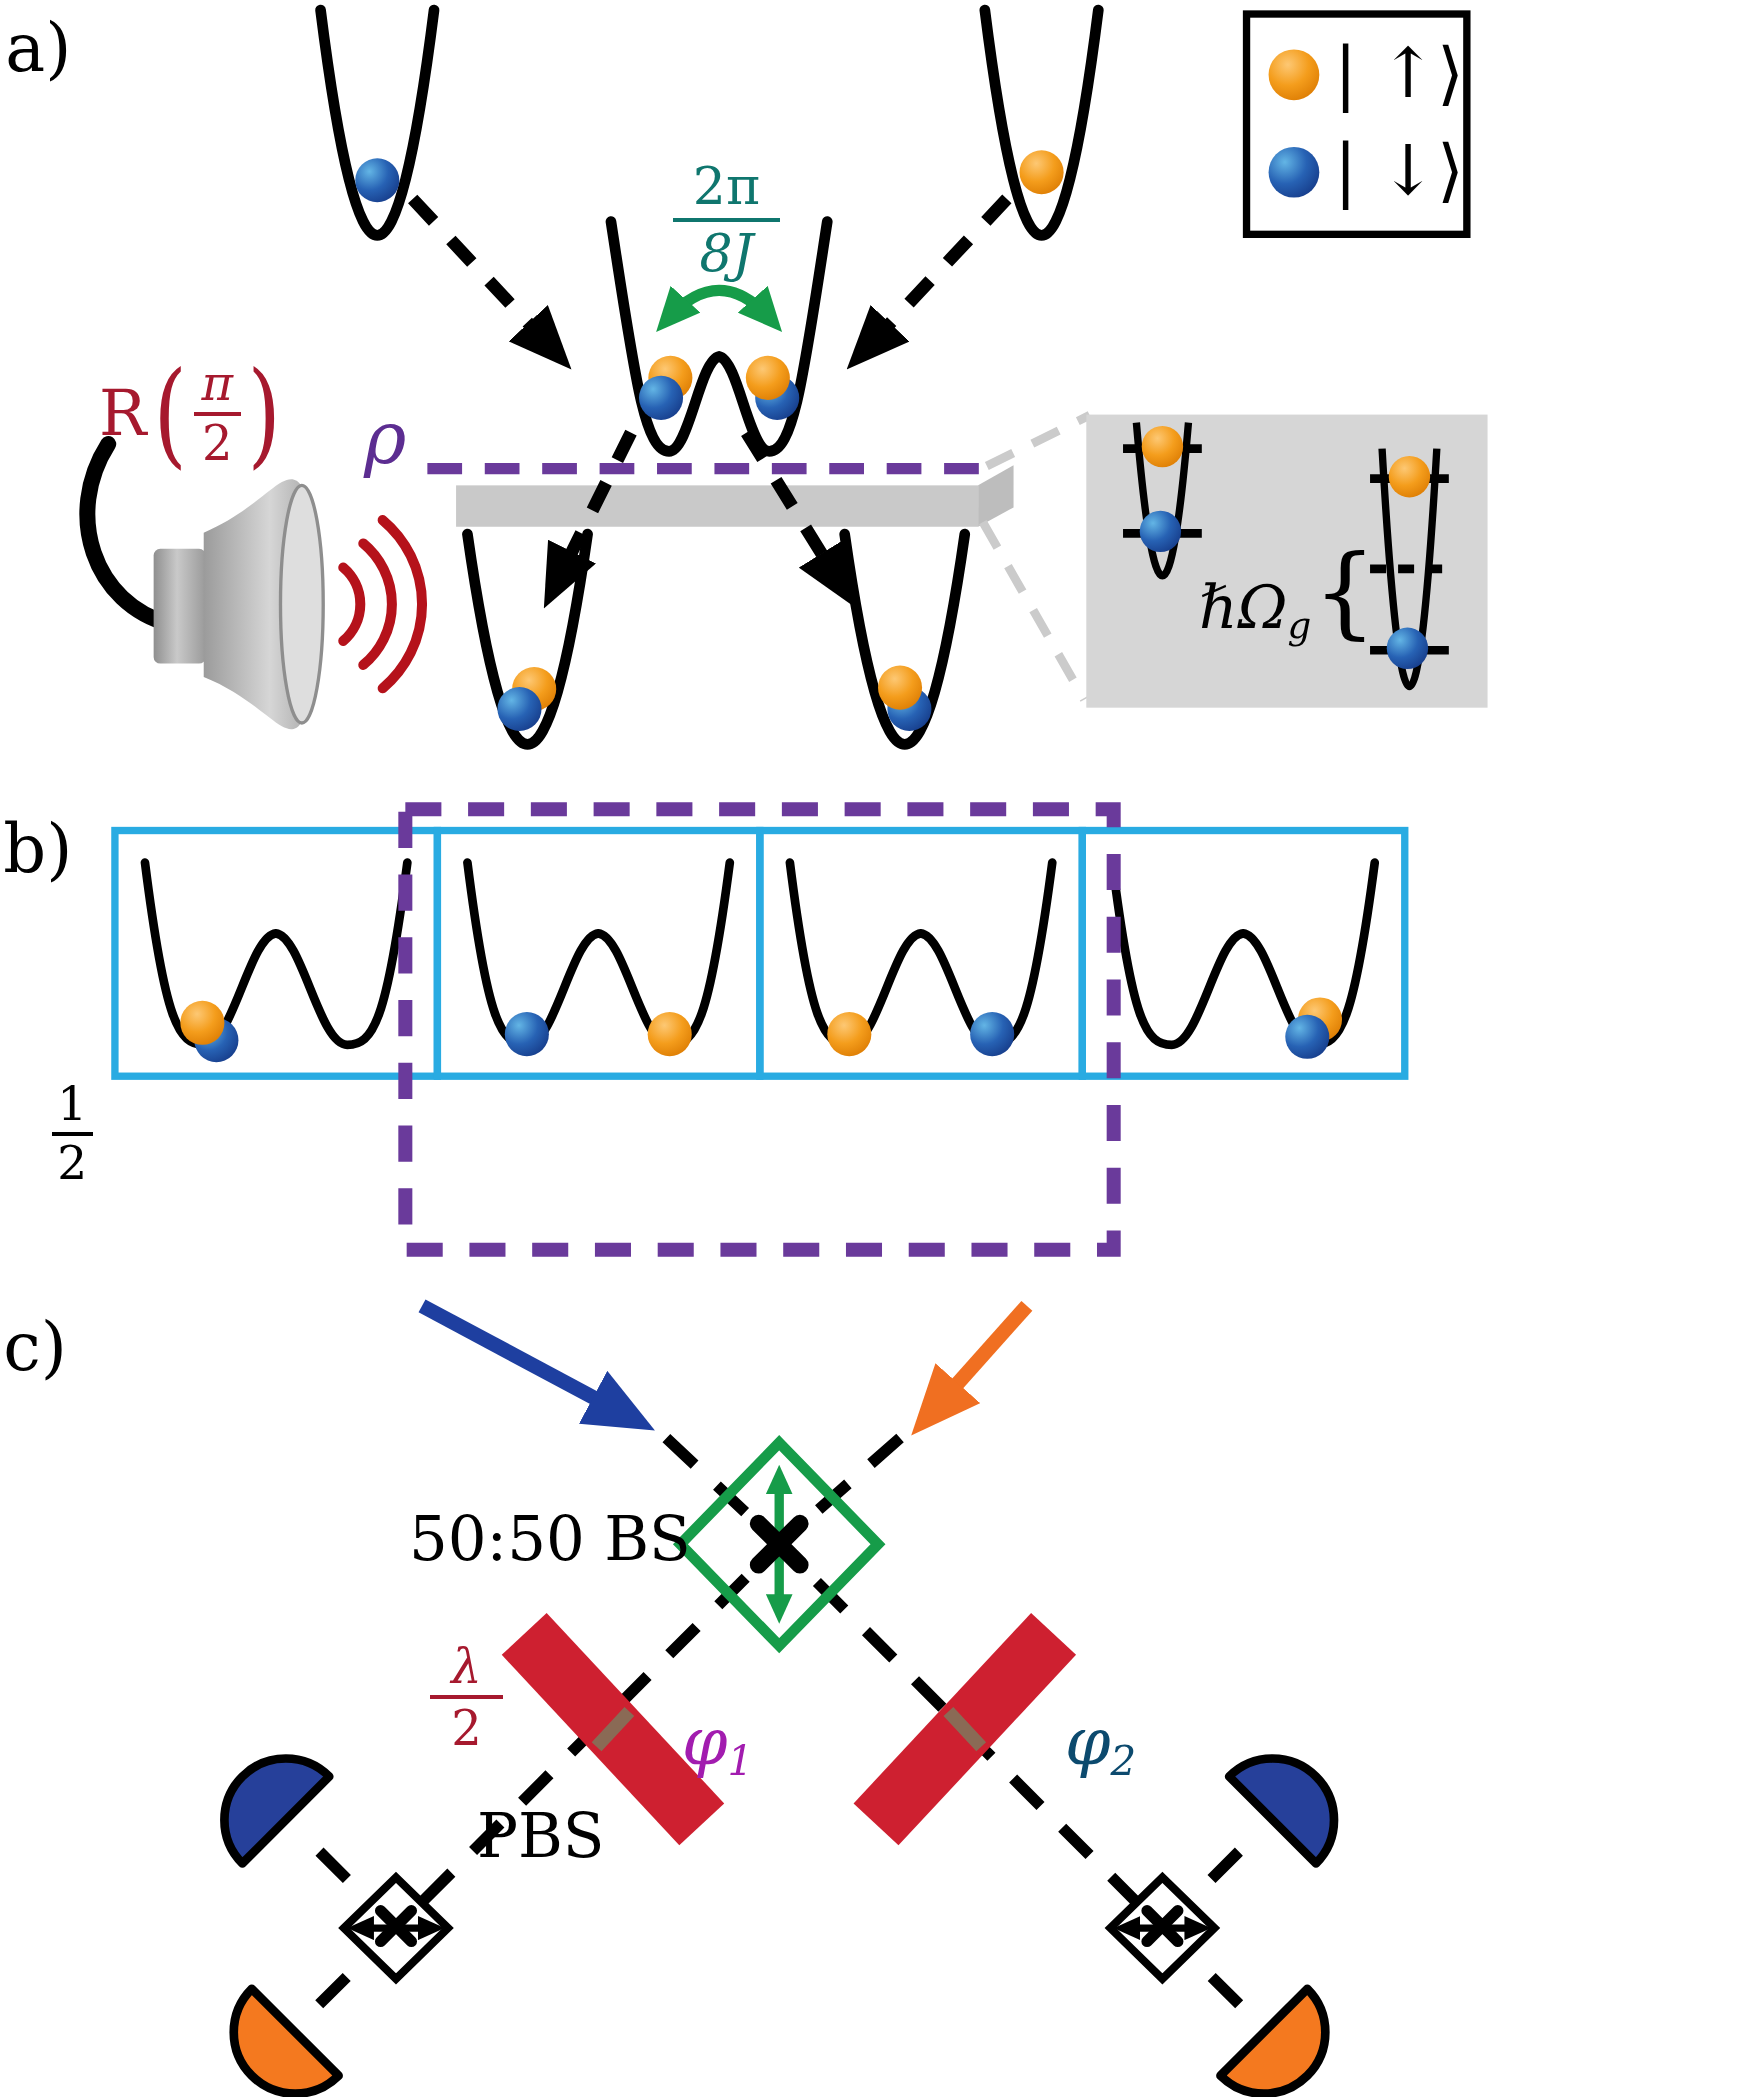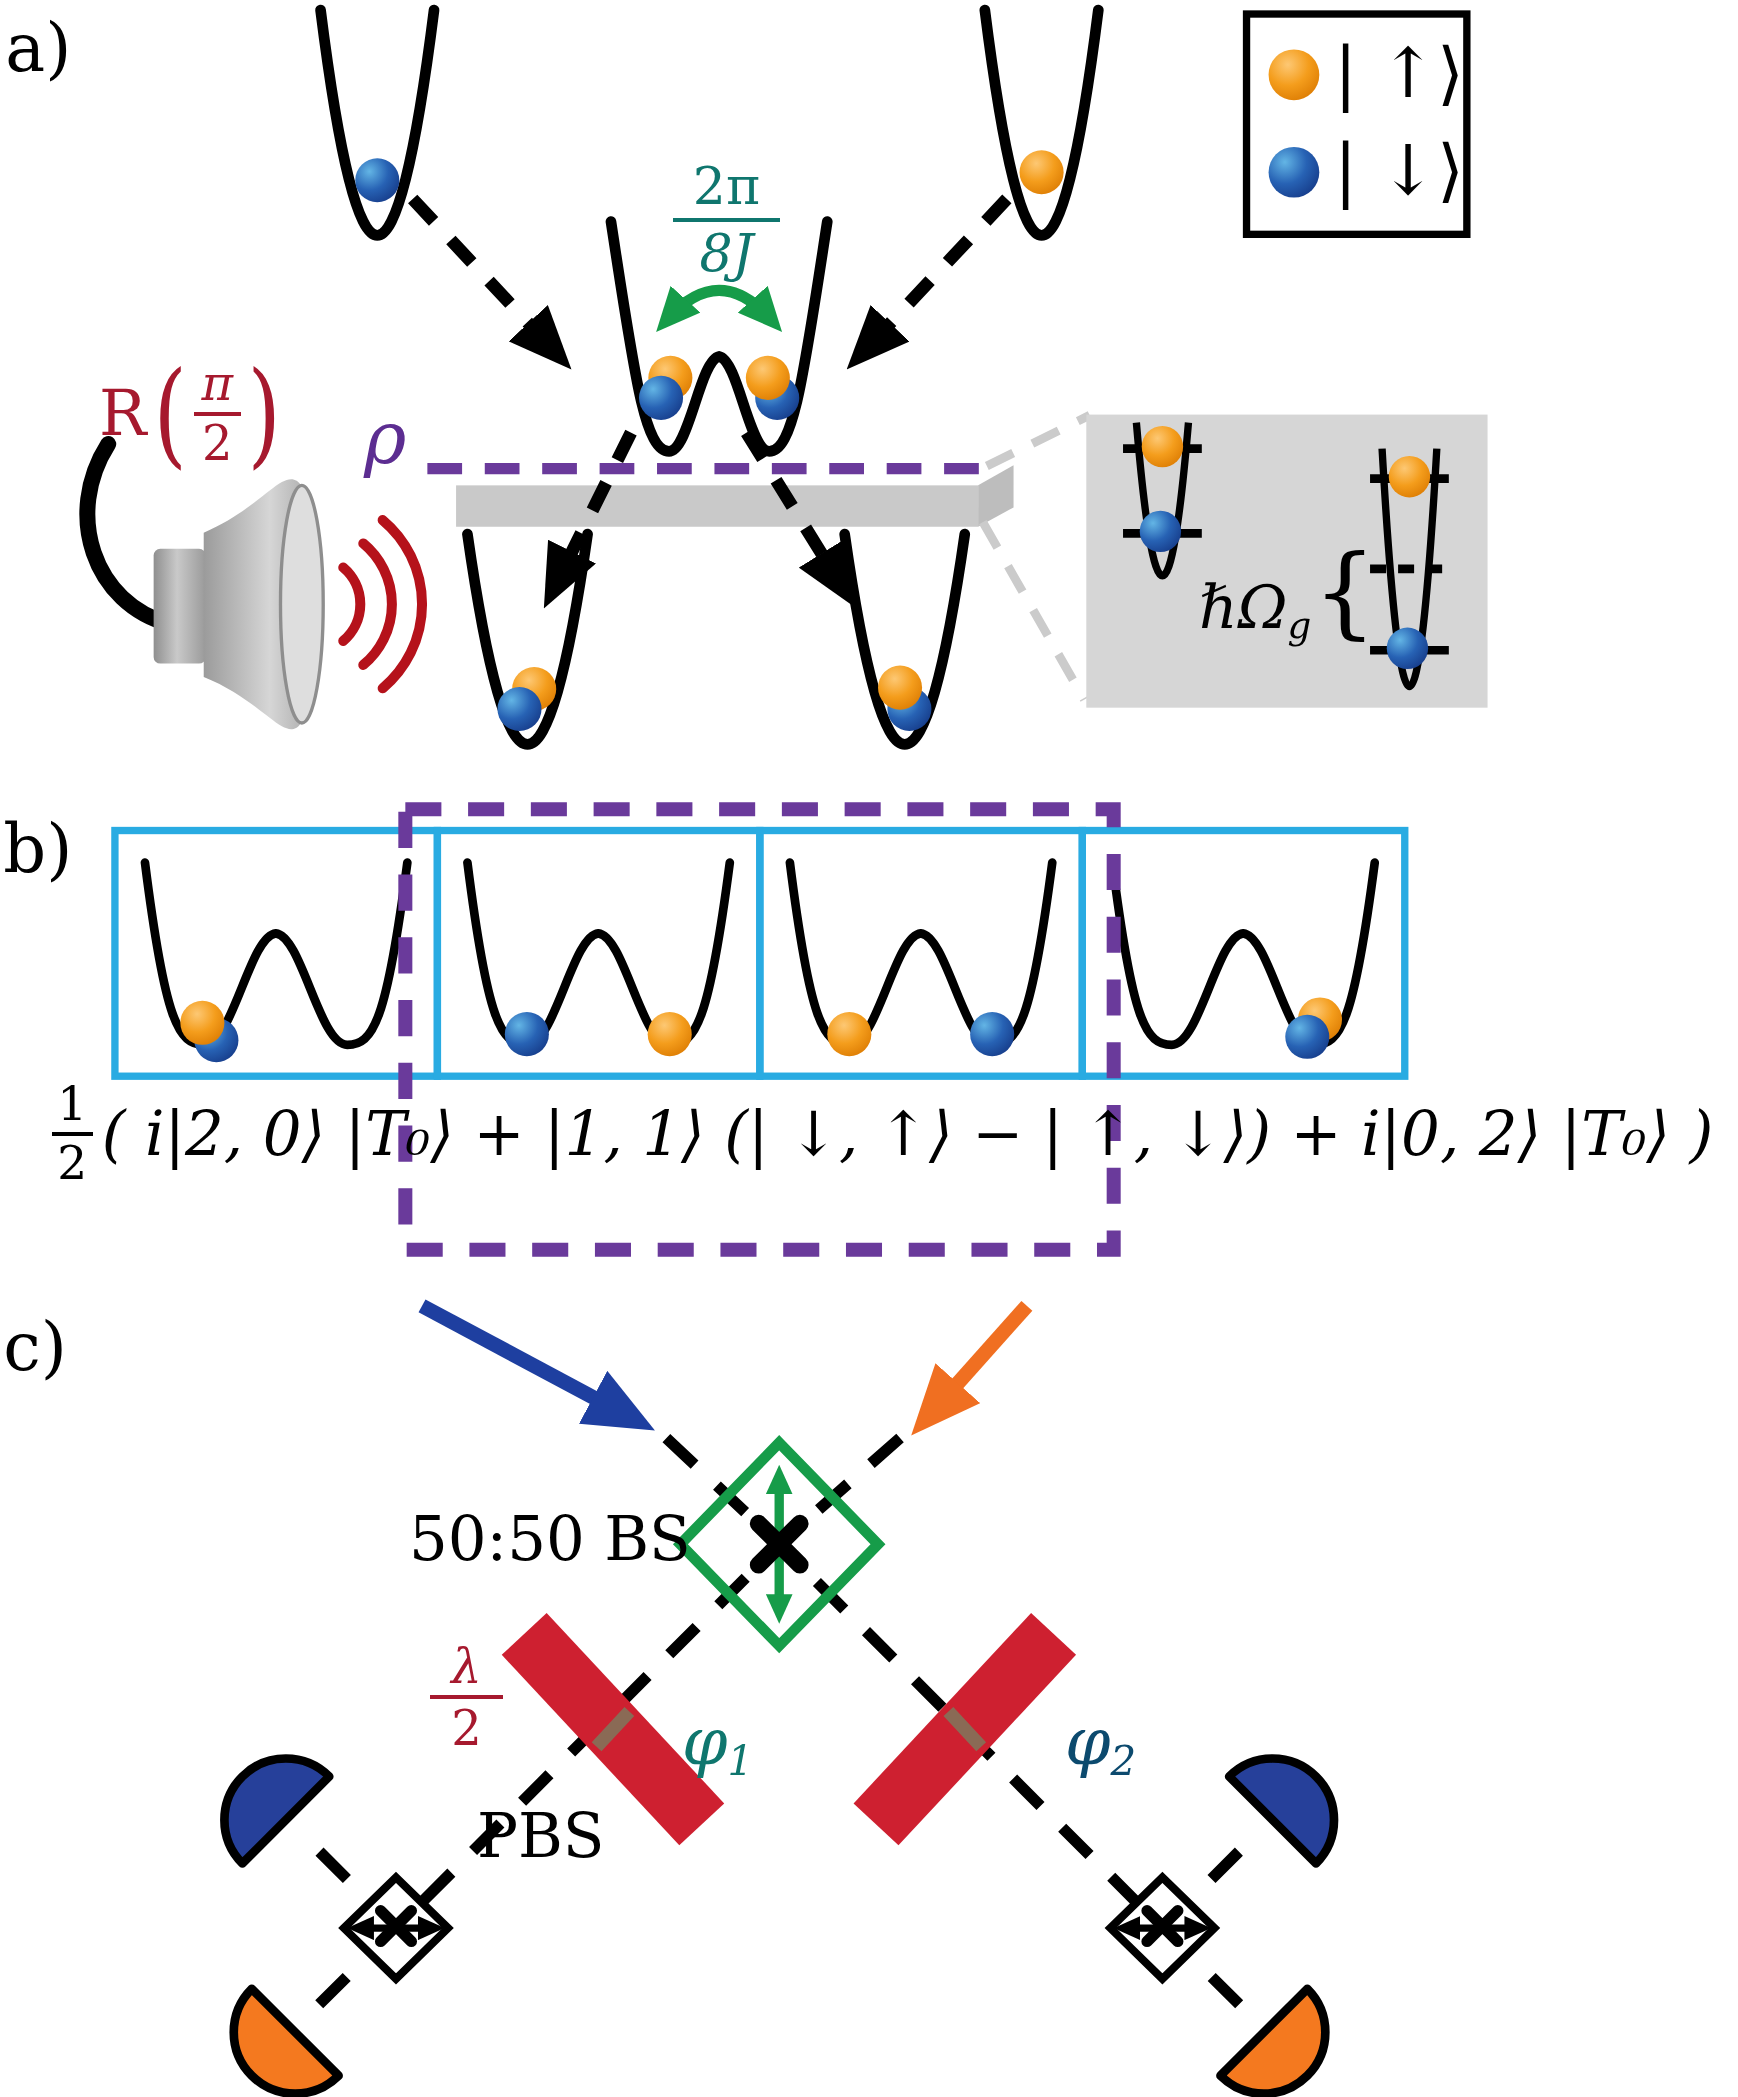--- a/index.html
+++ b/index.html
@@ -234,29 +234,28 @@
 <div class="lbl it" style="left:364px;top:402px;font-size:72px;color:#5C2D91;">ρ</div>
 
 <div class="lbl" style="left:1199px;top:569px;font-size:60px;font-style:italic;margin-top:8px;"><span>ℏΩ</span><span class="sub">g</span></div>
 <div class="lbl" style="left:1313px;top:542px;font-size:100px;">{</div>
 
 <div class="formula" style="left:52px;top:1080px;height:107px;">
   <span class="ffrac">
     <span class="num">1</span>
     <span class="den">2</span>
   </span>
-  <span>( i|2, 0⟩ |T₀⟩ + |1, 1⟩ (| ↓, ↑⟩ − | ↑, ↓⟩) + i|0, 2⟩ |T₀⟩ )</span>
 </div>
 
 <div class="lbl" style="left:409px;top:1508px;font-size:61px;">50:50 BS</div>
 
 <div class="frac" style="left:430px;top:1641px;color:#A6192E;font-size:48px;width:73px;">
   <span class="num it">λ</span>
   <span class="den">2</span>
 </div>
 
-<div class="lbl it" style="left:682px;top:1709px;font-size:65px;color:#0f766e;"><span>φ</span><span class="sub">1</span></div>
+<div class="lbl it" style="left:682px;top:1709px;font-size:65px;color:#a21caf;"><span>φ</span><span class="sub">1</span></div>
 <div class="lbl it" style="left:1065px;top:1709px;font-size:65px;color:#0c4a6e;"><span>φ</span><span class="sub">2</span></div>
 
 <div class="lbl" style="left:477px;top:1805px;font-size:61px;">PBS</div>
 
 </div>
 
 
 </body></html>

